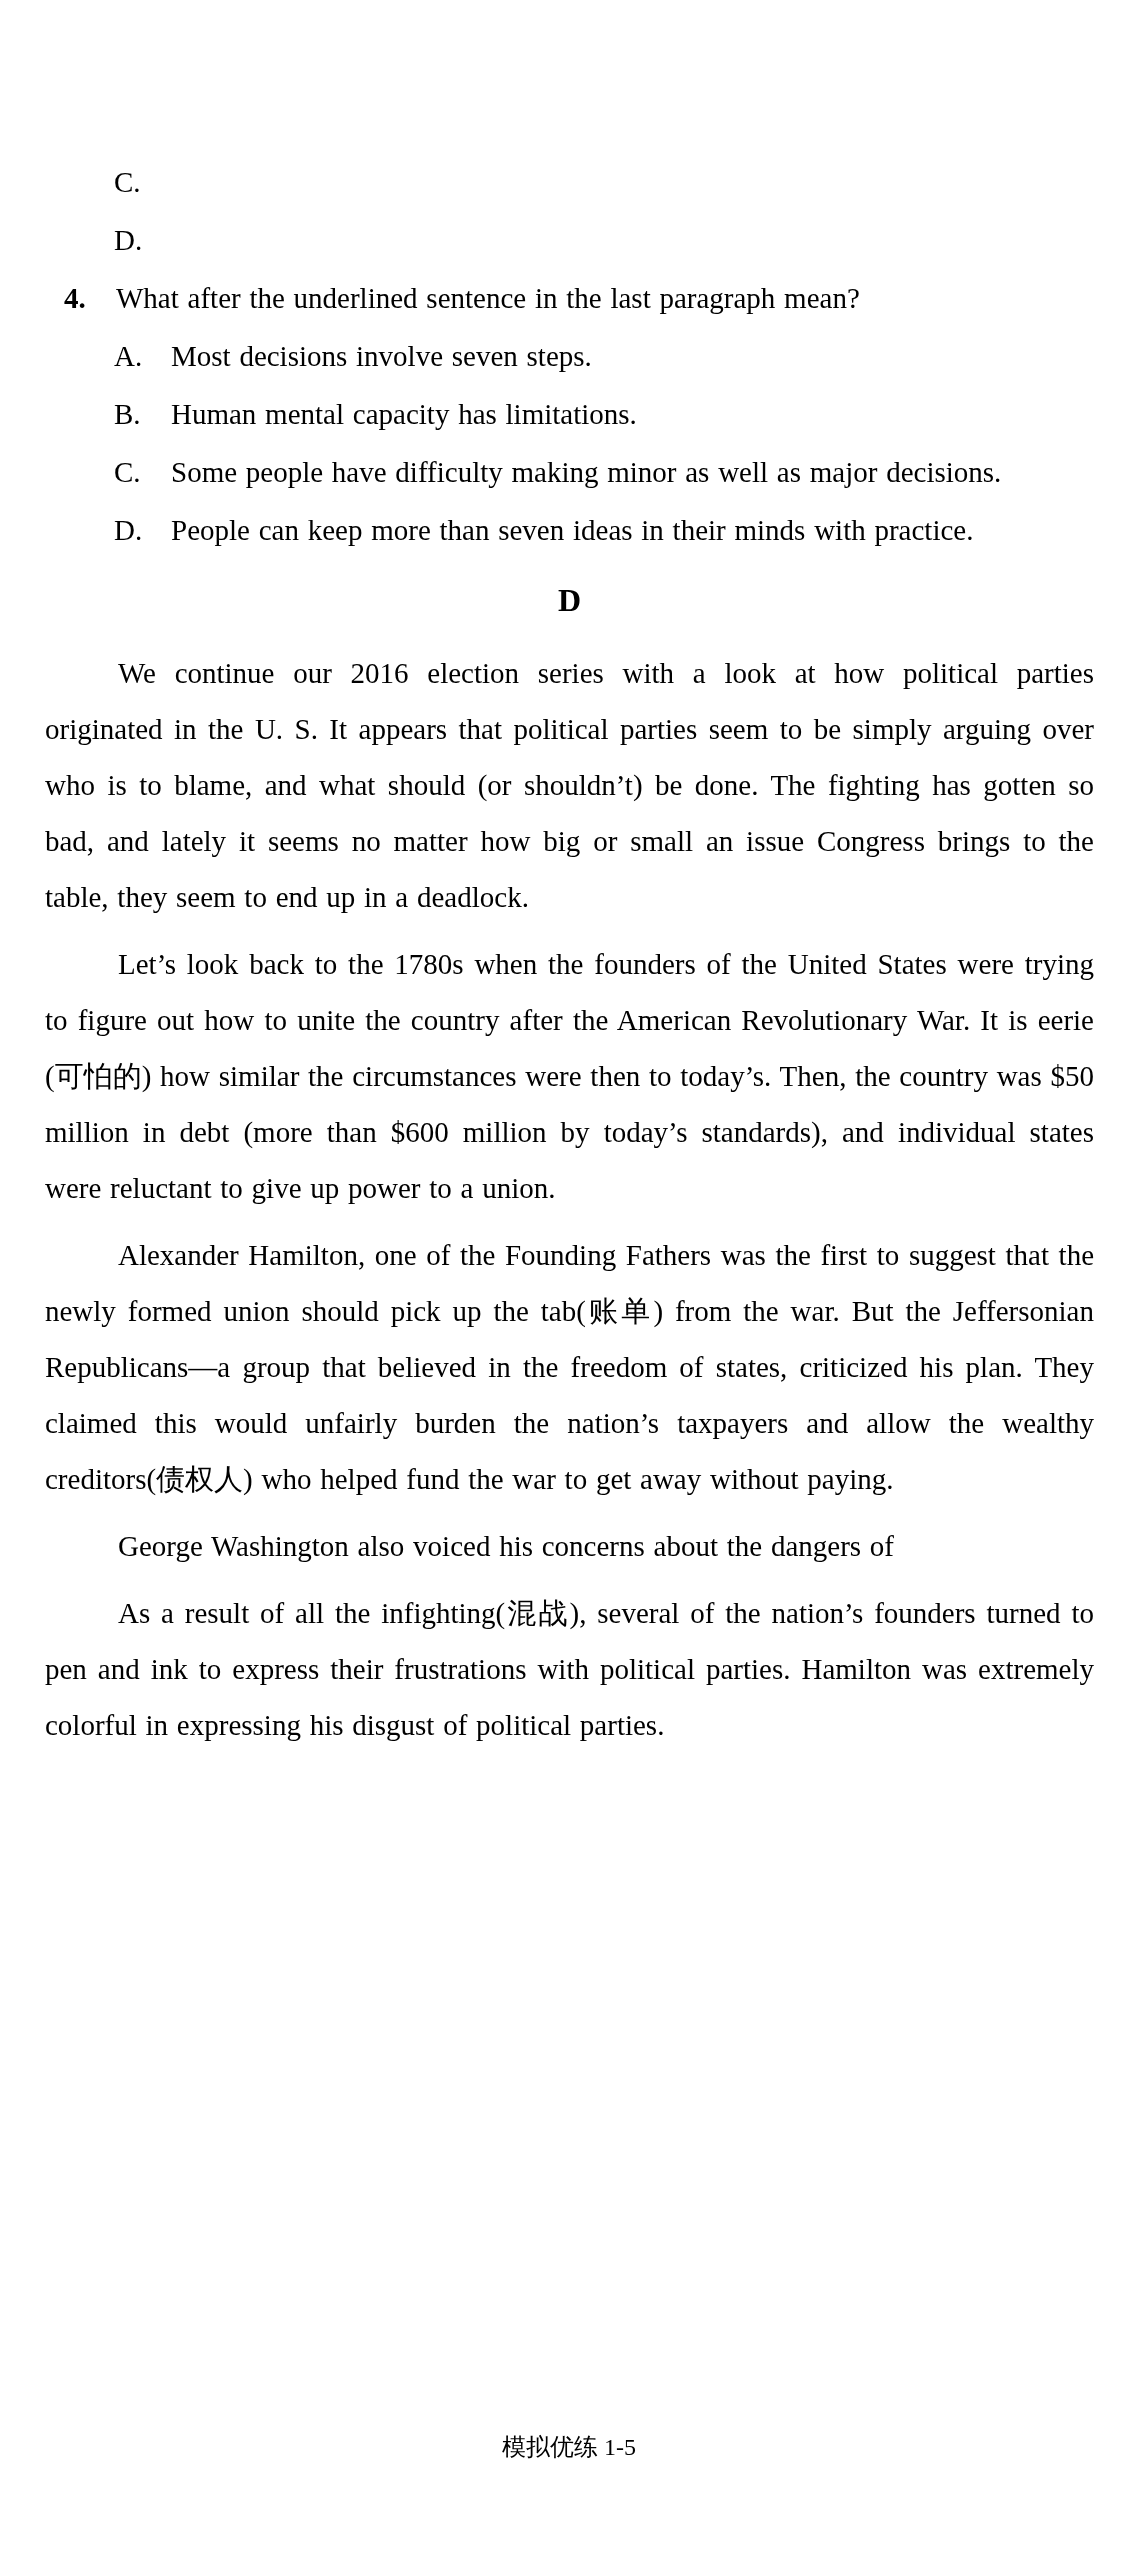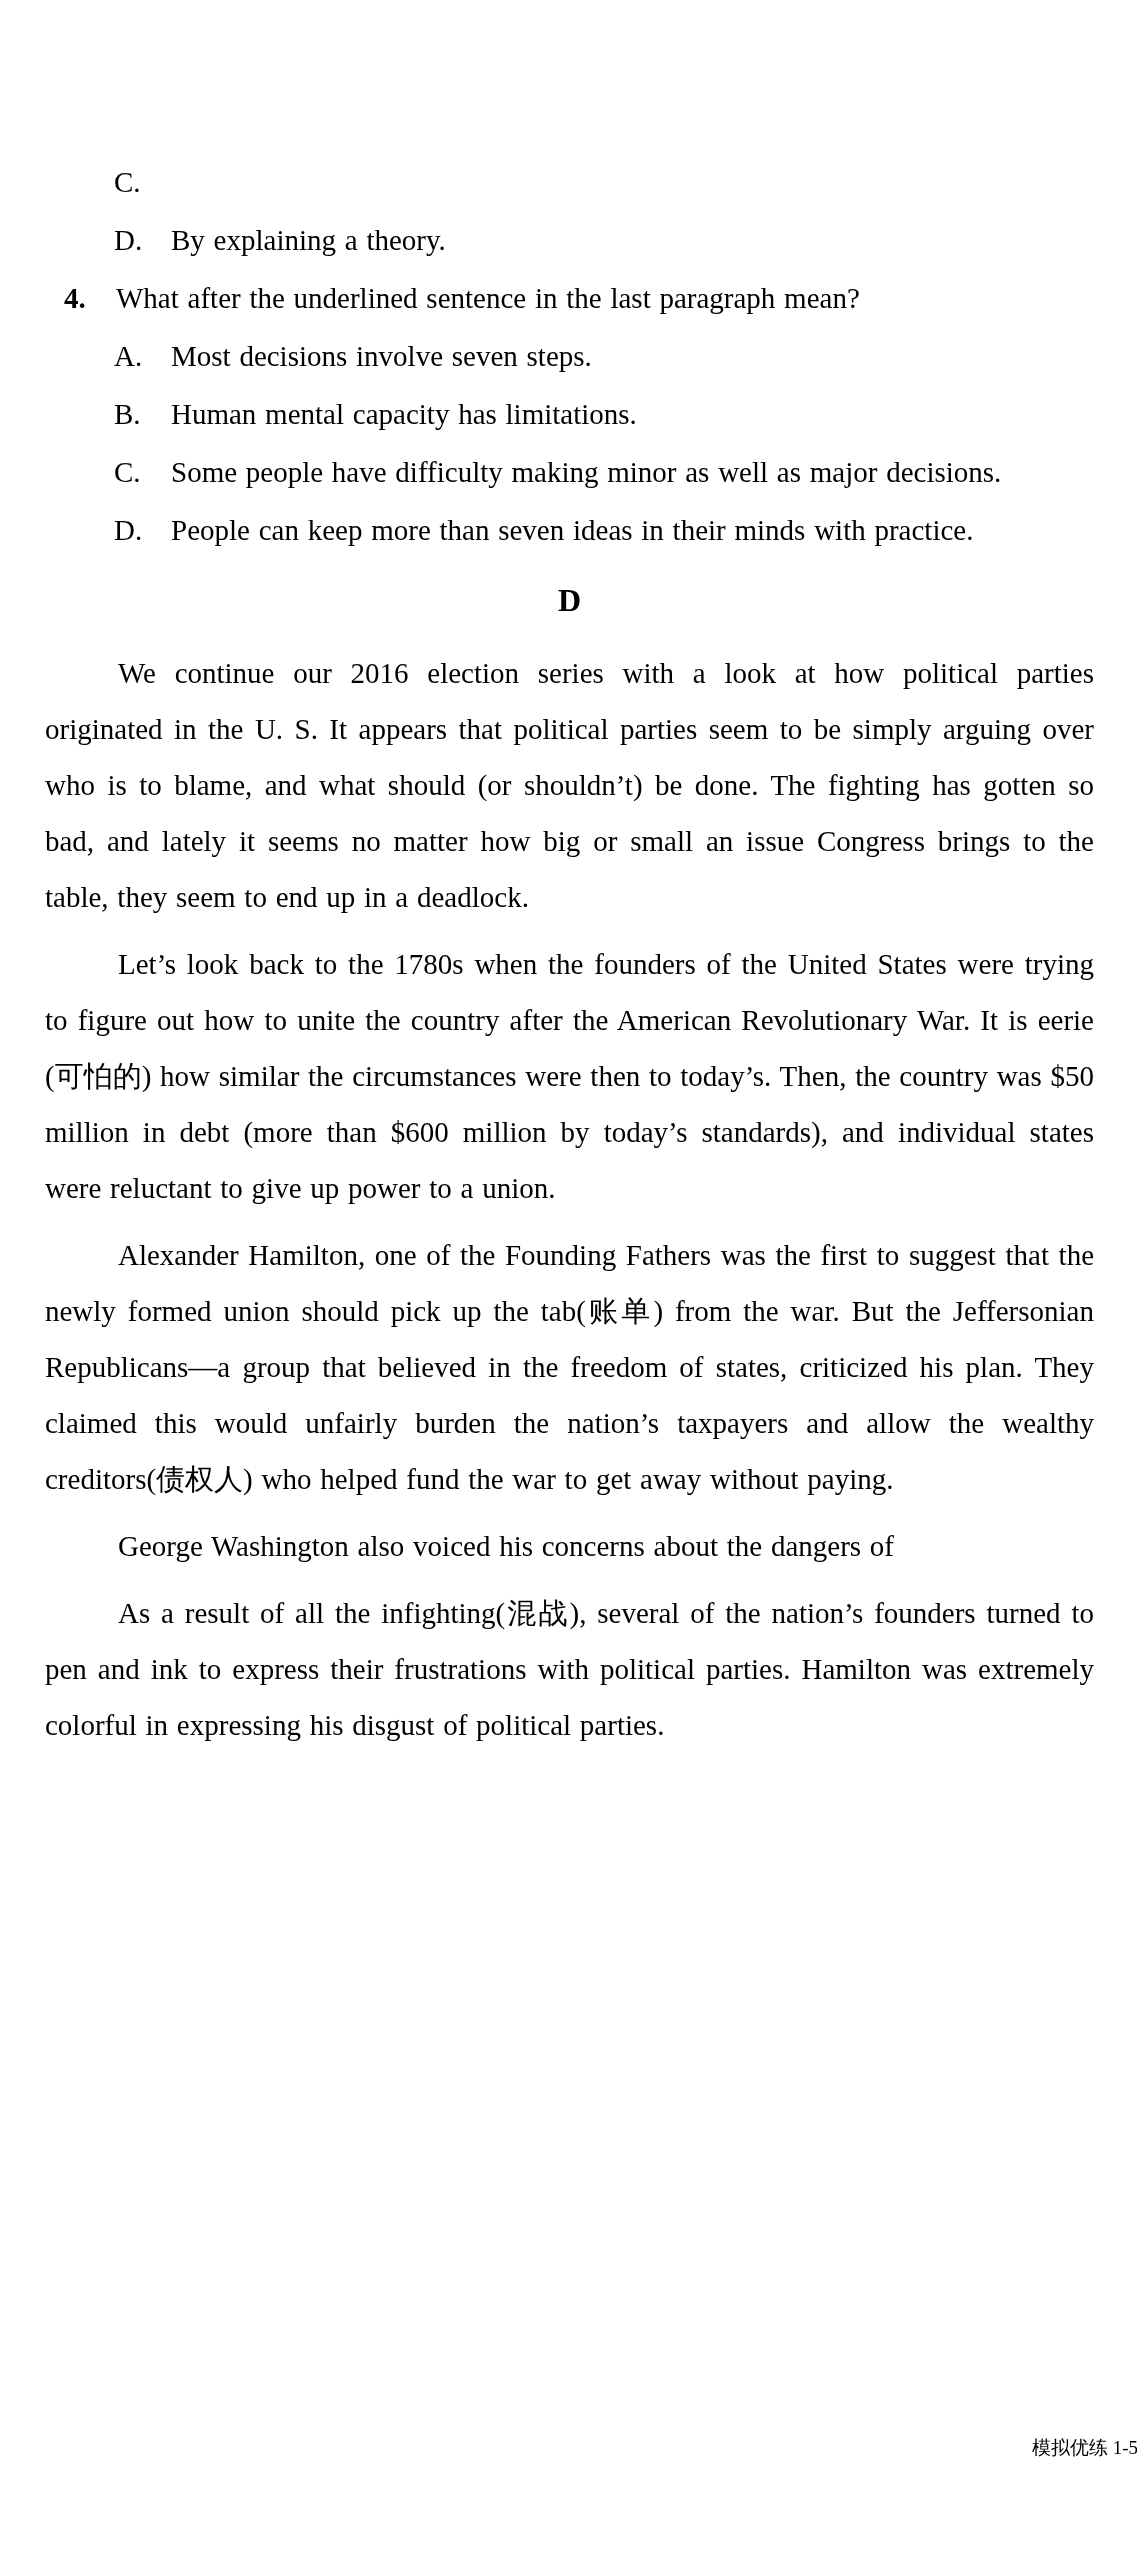--- a/index.html
+++ b/index.html
@@ -75,39 +75,38 @@
     text-decoration-thickness: 2.2px;
     text-underline-offset: 10.2px;
   }
 
   
   .footer {
     position: absolute;
     left: 0;
     right: 0;
     top: 2422px;
-    text-align: right;
-    font-size: 19px;
+    text-align: center;
+    font-size: 24px;
     line-height: 51px;
   }
 </style>
 </head>
 <body>
 
 <div class="page">
 
   <div>
     <div class="opt-row">
       <span class="opt-indent"></span>
       <span class="opt-label">C.</span>
     </div>
     <div class="opt-row">
       <span class="opt-indent"></span>
       <span class="opt-label">D.</span>
-      <span class="opt-text">By explaining a theory.</span>
     </div>
   </div>
 
   <div>
     <div class="q-row">
       <span class="q-num">4.</span>
       <span class="q-text">What after the underlined sentence in the last paragraph mean?</span>
     </div>
     <div class="opt-row">
       <span class="opt-indent"></span>

